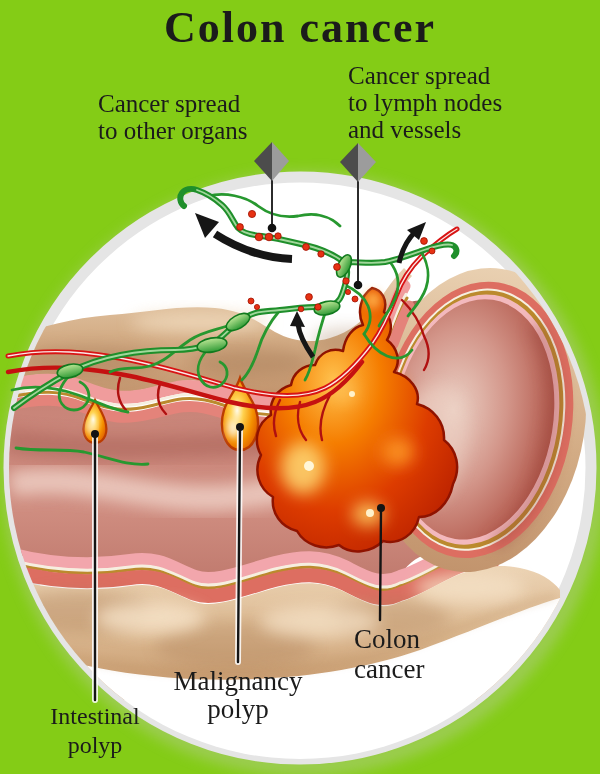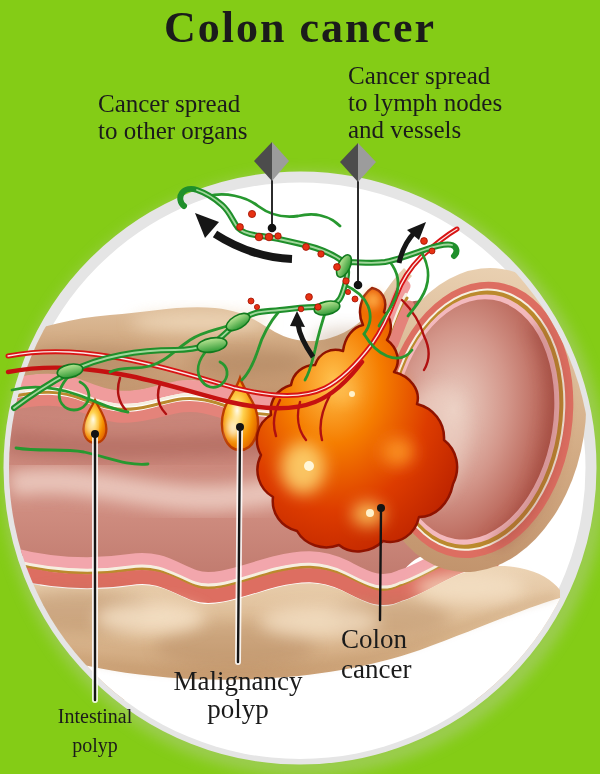--- a/index.html
+++ b/index.html
@@ -4,23 +4,23 @@
 <style>
   html,body{margin:0;padding:0;background:#fff;}
   #stage{position:relative;width:600px;height:774px;background:#84cc16;overflow:hidden;
          font-family:Liberation Serif, serif;color:#1b1b1b;}
   #art{position:absolute;left:0;top:0;}
   .lbl{position:absolute;white-space:pre-line;color:#1b1b1b;}
   #title{top:2px;left:50%;transform:translateX(-50%);font-size:44px;font-weight:bold;
          letter-spacing:2px;white-space:nowrap;}
   #lbl-spread-organs{left:98px;top:90px;font-size:25px;line-height:27px;}
   #lbl-spread-lymph{left:348px;top:62px;font-size:25px;line-height:27px;}
-  #lbl-intestinal{left:95px;top:702px;transform:translateX(-50%);font-size:20px;line-height:29px;text-align:center;}
+  #lbl-intestinal{left:95px;top:702px;transform:translateX(-50%);font-size:24px;line-height:29px;text-align:center;}
   #lbl-malignancy{left:238px;top:667px;transform:translateX(-50%);font-size:27px;line-height:28px;text-align:center;}
-  #lbl-colon-cancer{left:341px;top:624px;font-size:27px;line-height:30px;}
+  #lbl-colon-cancer{left:354px;top:624px;font-size:27px;line-height:30px;}
 </style>
 </head>
 <body>
 
 <div id="stage">
 
 <svg id="art" width="600" height="774" viewBox="0 0 600 774">
   <defs>
     <clipPath id="circClip">
           <circle cx="300" cy="468" r="291"></circle>

